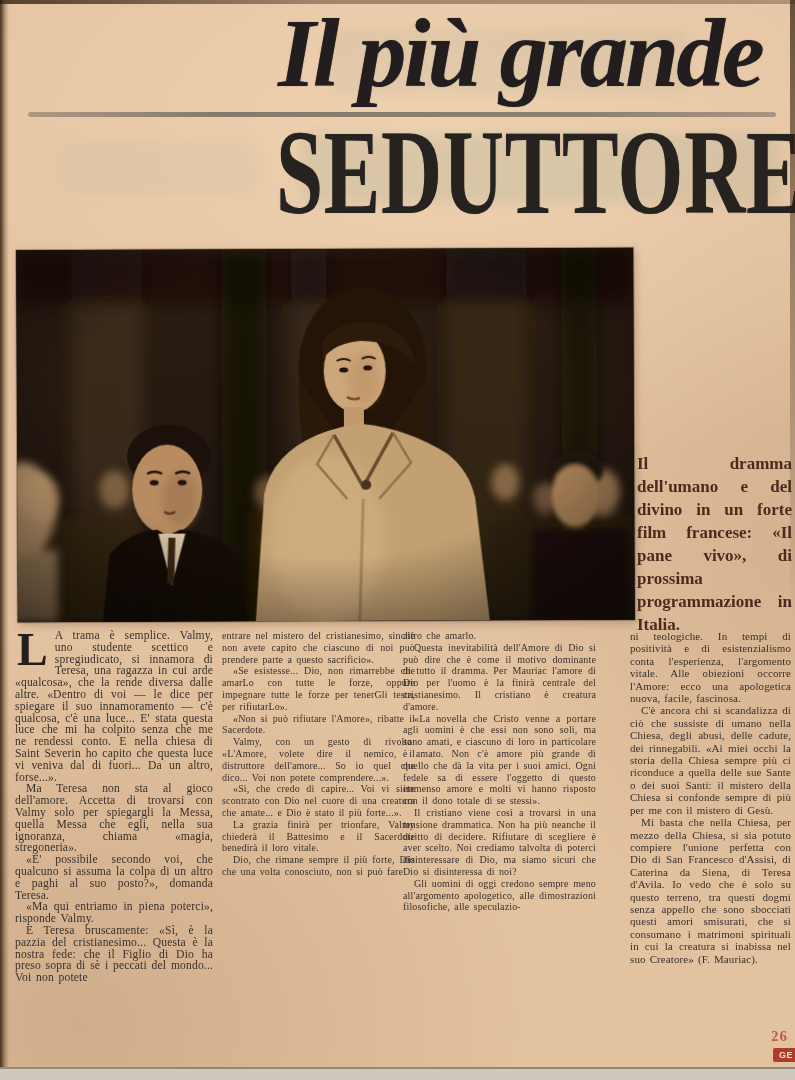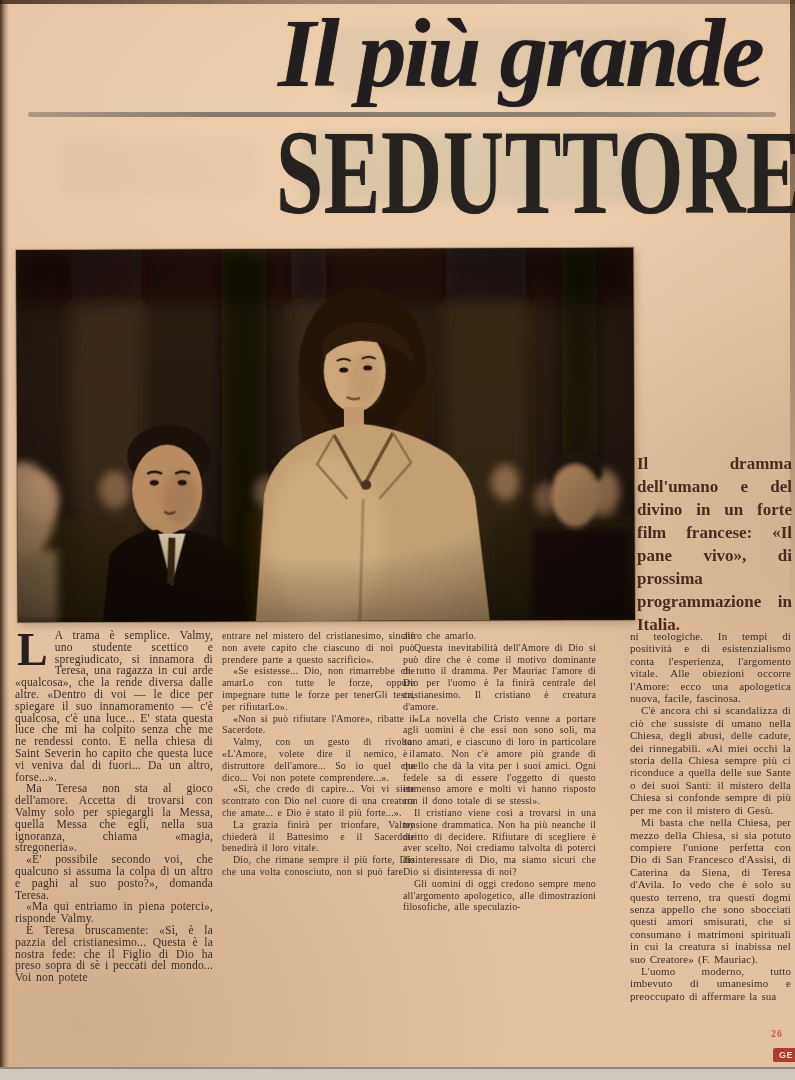--- a/index.html
+++ b/index.html
@@ -74,21 +74,21 @@
   .col-d{left:630px;width:161px;font-size:11px;line-height:12.4px;word-spacing:1.2px;letter-spacing:.1px;}
   .para{margin:0;text-indent:11px;}
   .col .para:first-child{text-indent:0;}
   .dropcap{
     float:left;font-size:46px;line-height:36px;font-weight:bold;color:#241f1b;
     padding:2px 7px 0 2px;
   }
 
   .page-number{
     position:absolute;left:771px;top:1028px;
-    font-size:10px;font-weight:bold;color:#c25a50;letter-spacing:1px;
+    font-size:15px;font-weight:bold;color:#c25a50;letter-spacing:1px;
   }
   .logo-box{
     position:absolute;left:773px;top:1048px;width:26px;height:14px;
     background:#b23a2c;border-radius:2px;color:#f2e3cf;
     font-family:"Liberation Sans", sans-serif;font-size:9px;font-weight:bold;
     text-align:center;line-height:14px;letter-spacing:.5px;
   }
 </style>
 </head>
 <body>
@@ -224,21 +224,20 @@
         <p class="para">altro che amarlo.</p>
         <p class="para">Questa inevitabilità dell'Amore di Dio si può dire che è come il motivo dominante di tutto il dramma. Per Mauriac l'amore di Dio per l'uomo è la finirà centrale del cristianesimo. Il cristiano è creatura d'amore.</p>
         <p class="para">«La novella che Cristo venne a portare agli uomini è che essi non sono soli, ma sono amati, e ciascuno di loro in particolare è amato. Non c'è amore più grande di quello che dà la vita per i suoi amici. Ogni fedele sa di essere l'oggetto di questo immenso amore e molti vi hanno risposto con il dono totale di se stessi».</p>
         <p class="para">Il cristiano viene così a trovarsi in una tensione drammatica. Non ha più neanche il diritto di decidere. Rifiutare di scegliere è aver scelto. Noi crediamo talvolta di poterci disinteressare di Dio, ma siamo sicuri che Dio si disinteressa di noi?</p>
         <p class="para">Gli uomini di oggi credono sempre meno all'argomento apologetico, alle dimostrazioni filosofiche, alle speculazio-</p>
       </div>
     <div class="col col-d">
         <p class="para">ni teologiche. In tempi di positività e di esistenzialismo conta l'esperienza, l'argomento vitale. Alle obiezioni occorre l'Amore: ecco una apologetica nuova, facile, fascinosa.</p>
         <p class="para">C'è ancora chi si scandalizza di ciò che sussiste di umano nella Chiesa, degli abusi, delle cadute, dei rinnegabili. «Ai miei occhi la storia della Chiesa sempre più ci riconduce a quella delle sue Sante o dei suoi Santi: il mistero della Chiesa si confonde sempre di più per me con il mistero di Gesù.</p>
         <p class="para">Mi basta che nella Chiesa, per mezzo della Chiesa, si sia potuto compiere l'unione perfetta con Dio di San Francesco d'Assisi, di Caterina da Siena, di Teresa d'Avila. Io vedo che è solo su questo terreno, tra questi dogmi senza appello che sono sbocciati questi amori smisurati, che si consumano i matrimoni spirituali in cui la creatura si inabissa nel suo Creatore» (F. Mauriac).</p>
-        <p class="para">L'uomo moderno, tutto imbevuto di umanesimo e preoccupato di affermare la sua</p>
       </div>
   </div>
 
   <div class="page-number">26</div>
   <div class="logo-box">GE</div>
 
   <div class="edge-top"></div>
   <div class="edge-left"></div>
   <div class="edge-right"></div>
   <div class="edge-bottom"></div>

